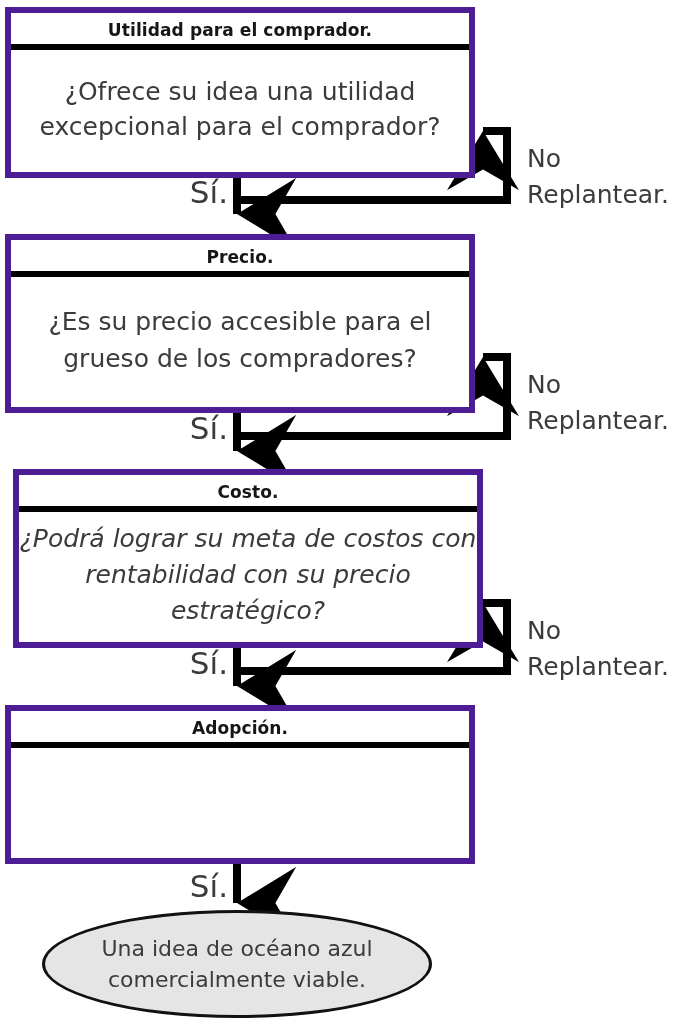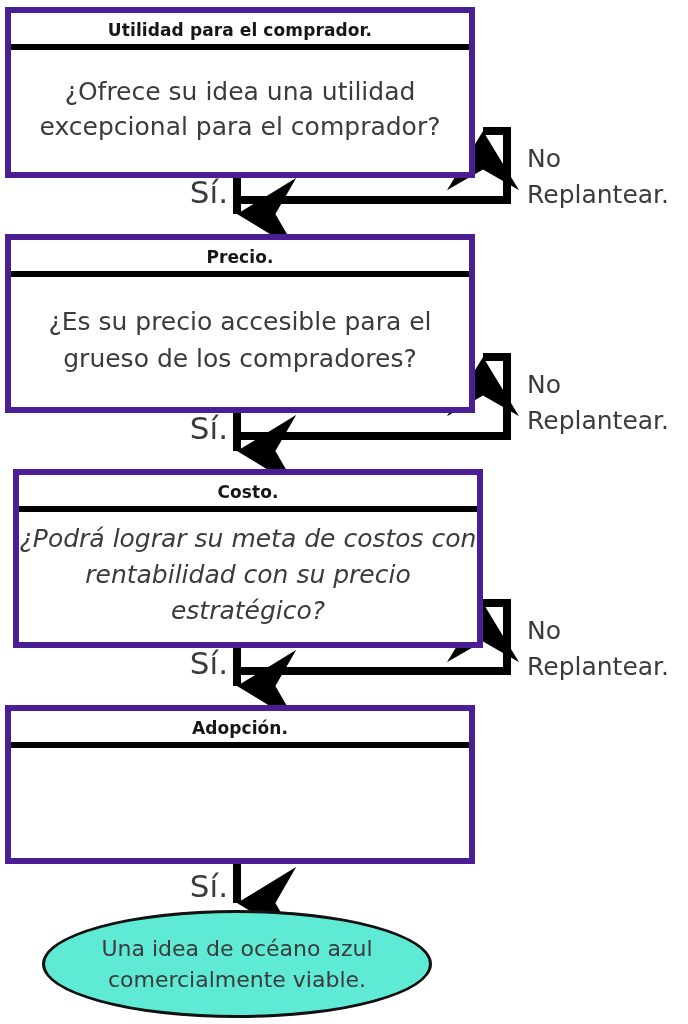--- a/index.html
+++ b/index.html
@@ -64,21 +64,21 @@
   #node-precio   .node-body { height: 126px; font-size: 25px; line-height: 37px; }
   #node-costo    .node-body { height: 126px; font-size: 25px; line-height: 36px; font-style: italic; }
   #node-adopcion .node-body { height: 114px; font-size: 21px; line-height: 30px; }
 
   
   .node-ellipse {
     position: absolute;
     box-sizing: border-box;
     border: 3px solid #111111;
     border-radius: 50%;
-    background: #5eead4;
+    background: #e5e5e5;
     display: flex;
     align-items: center;
     justify-content: center;
     text-align: center;
     color: #3b3b3b;
     font-size: 22px;
     line-height: 31px;
   }
 
   

